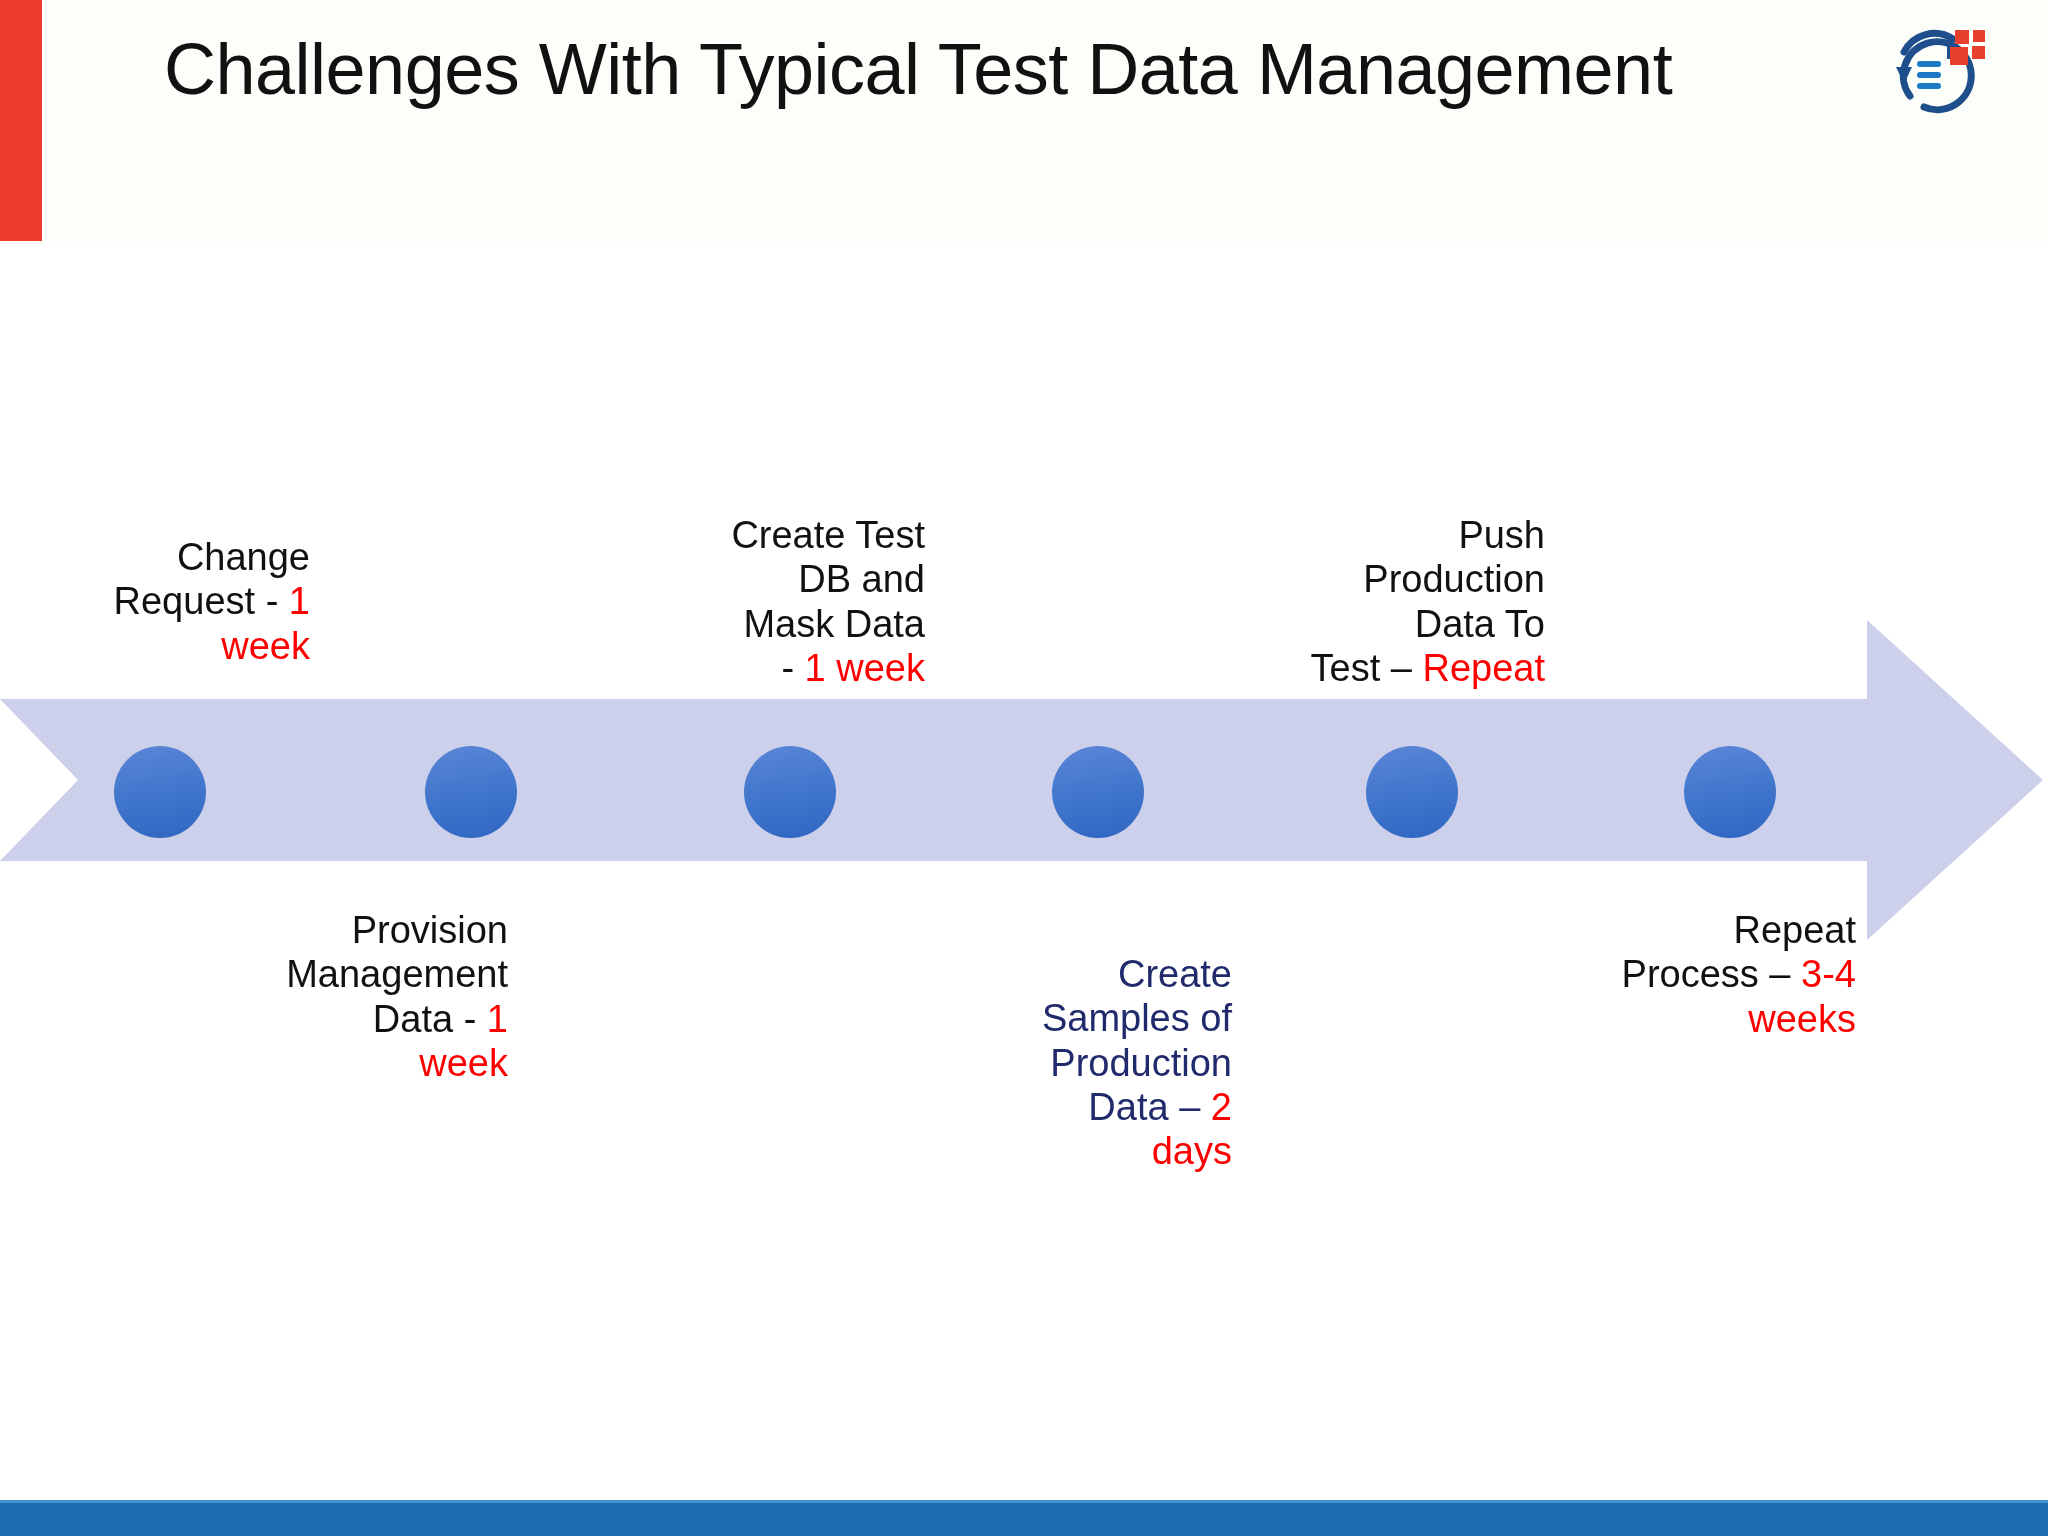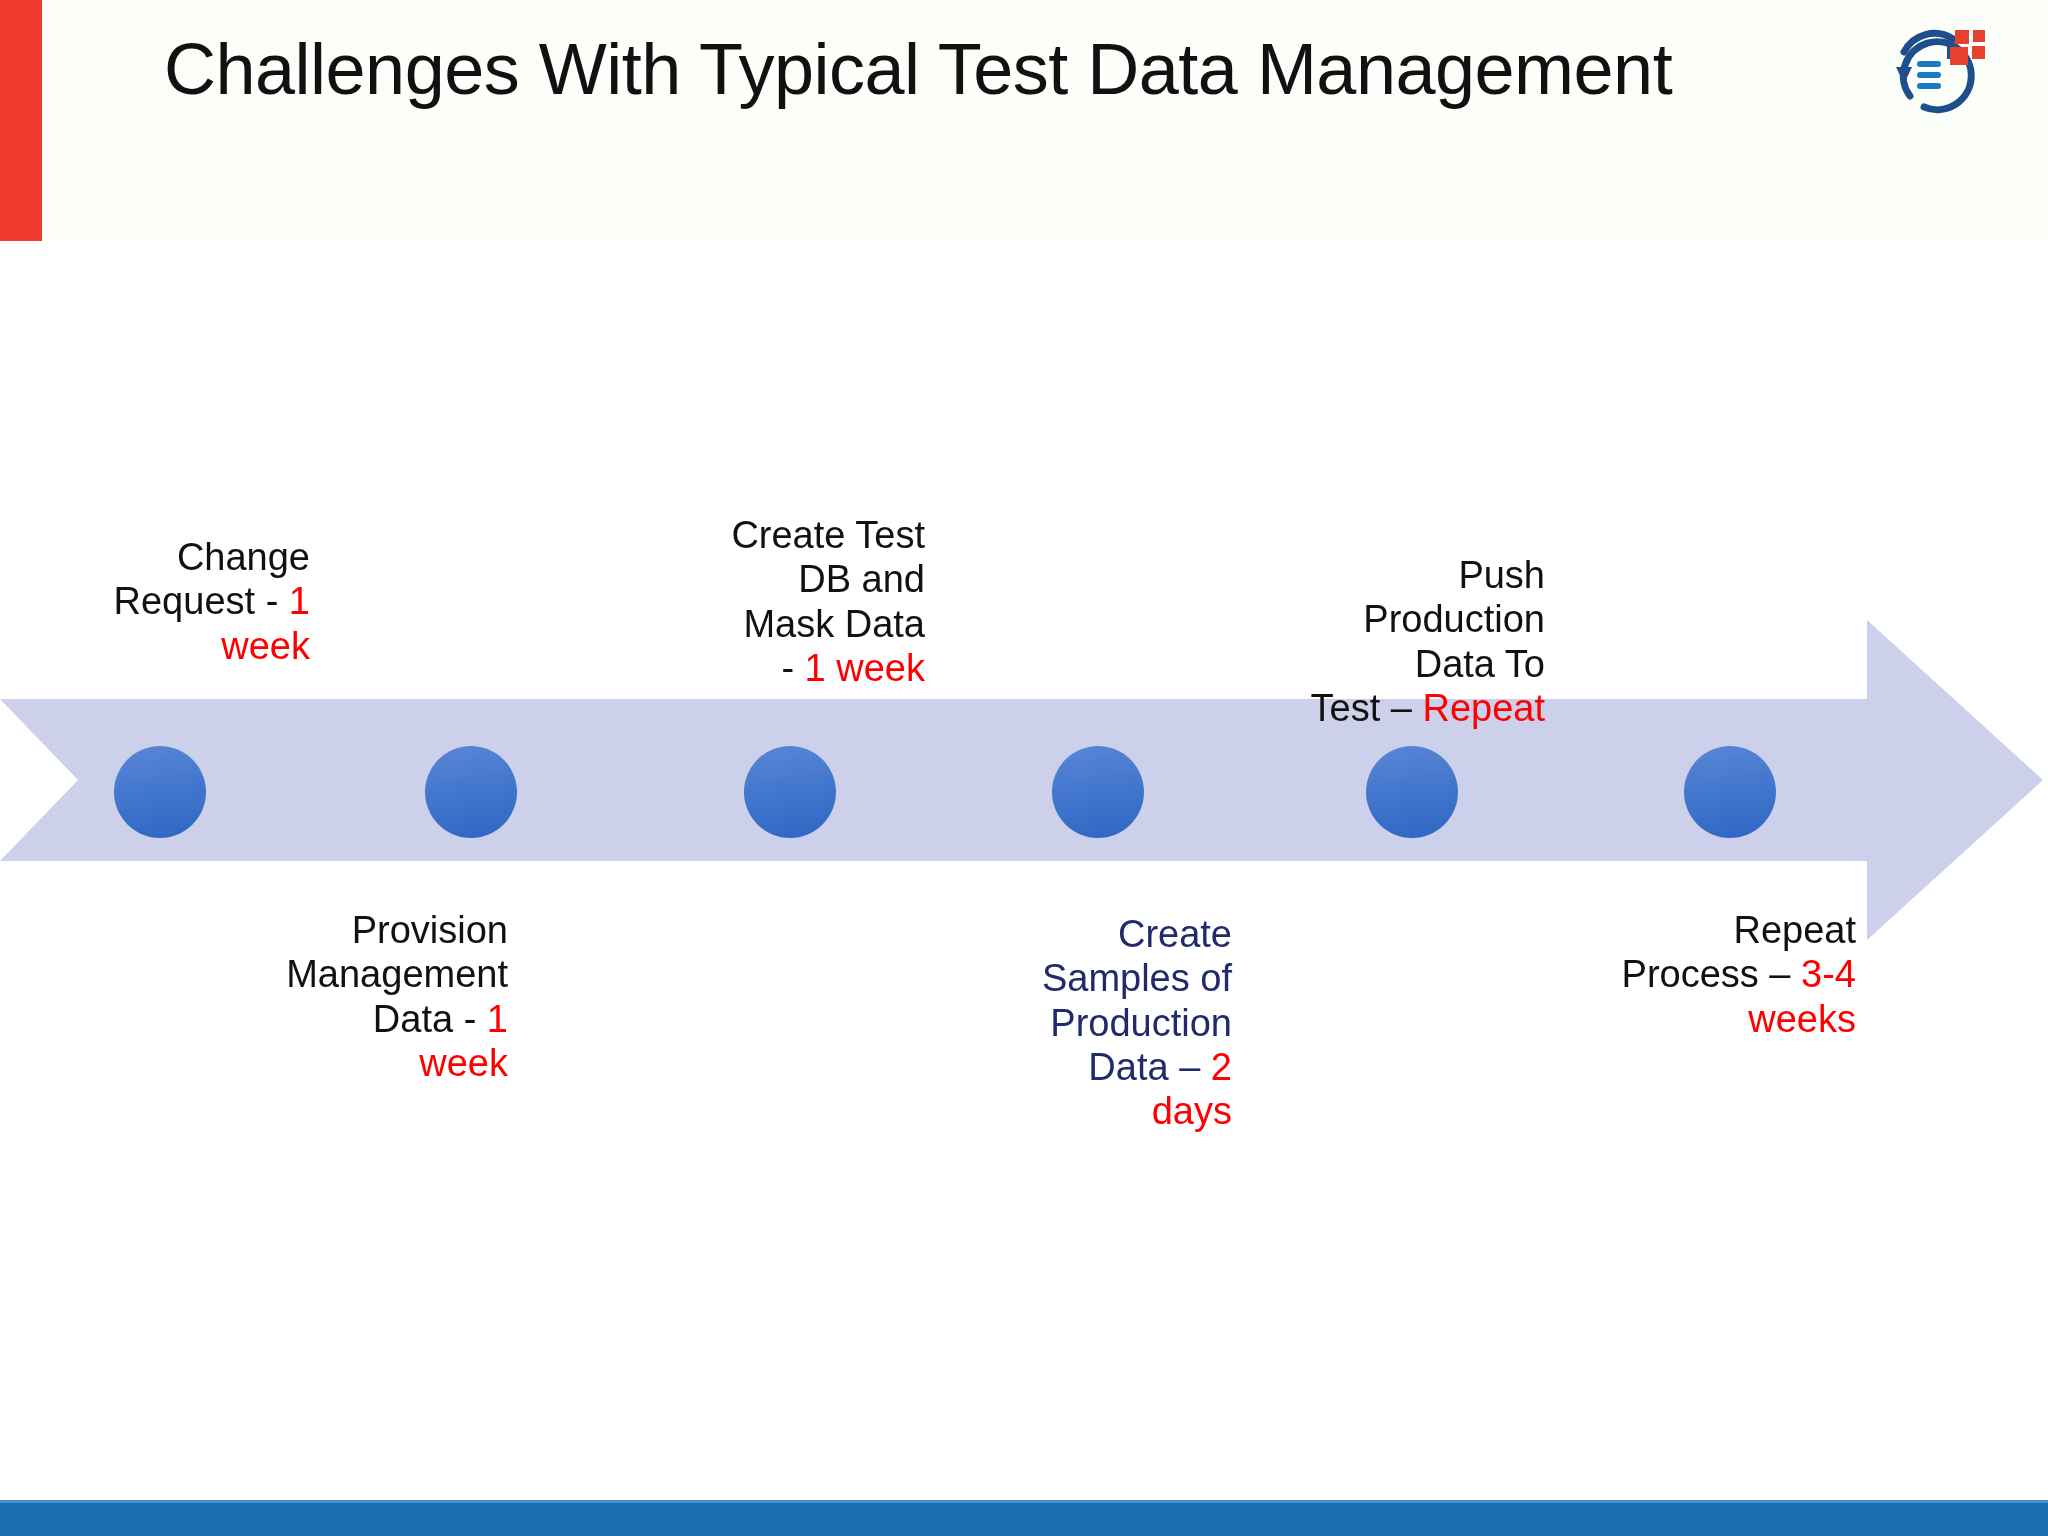--- a/index.html
+++ b/index.html
@@ -165,27 +165,27 @@
 <div class="step-label" style="left:208px; top:908px; width:300px;"><span>Provision
 Management
 Data - </span><span class="hl">1
 week</span></div>
 
 <div class="step-label above" style="left:625px; top:690px; width:300px;"><span>Create Test
 DB and
 Mask Data
 - </span><span class="hl">1 week</span></div>
 
-<div class="step-label navy" style="left:932px; top:912px; width:300px;"><span>Create
+<div class="step-label navy" style="left:932px; top:952px; width:300px;"><span>Create
 Samples of
 Production
 Data – </span><span class="hl">2
 days</span></div>
 
-<div class="step-label above" style="left:1245px;top:690px; width:300px;margin-top:40px;"><span>Push
+<div class="step-label above" style="left:1245px;top:690px; width:300px;"><span>Push
 Production
 Data To
 Test – </span><span class="hl">Repeat</span></div>
 
 <div class="step-label" style="left:1536px;top:908px; width:320px;"><span>Repeat
 Process – </span><span class="hl">3-4 weeks</span></div>
 
 <div class="footer-hairline"></div>
 <div class="footer-bar"></div>
 

